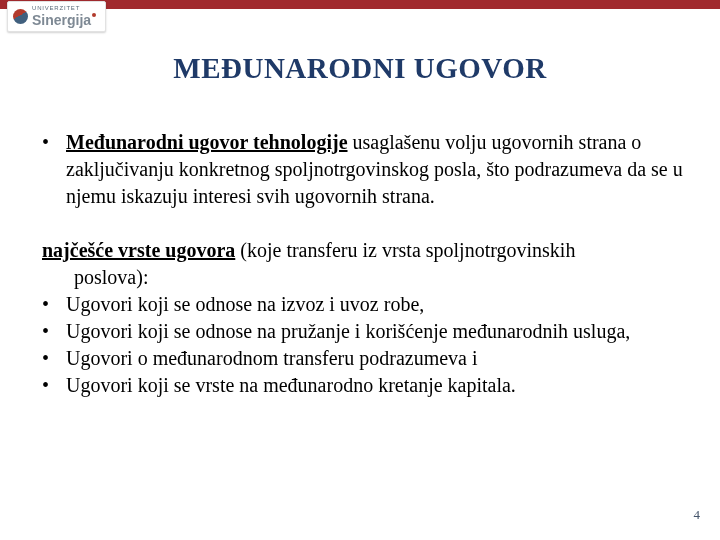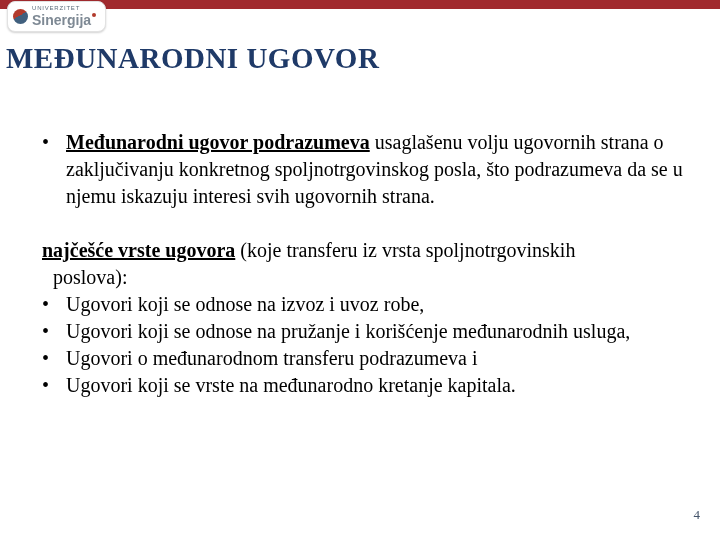--- a/index.html
+++ b/index.html
@@ -1,39 +1,39 @@
 <!DOCTYPE html>
 <html style="--accent-bar: #a12a2e; --title: #1f3a68; --body-text: #000000; --page-number: #44546a;"><head>
 <meta charset="utf-8">
 <style>
   *{box-sizing:border-box}
   html,body{margin:0;padding:0;background:#ffffff}
   .slide{position:relative;width:720px;height:540px;background:#ffffff;
          font-family:"Liberation Serif","DejaVu Serif",serif;overflow:hidden}
   .top-bar{position:absolute;top:0;left:0;right:0;height:9px;background:var(--accent-bar,#a12a2e)}
   .logo{position:absolute;top:1px;left:7px;display:flex;align-items:center;gap:4px;
-        background:#fff;border:1px solid #e2e2e2;border-radius:8px;padding:3px 9px 3px 5px;
+        background:#fff;border:1px solid #e2e2e2;border-radius:2px;padding:3px 9px 3px 5px;
         box-shadow:0 1px 2px rgba(0,0,0,.18)}
   .logo-circle{width:15px;height:15px;border-radius:50%;
         background:linear-gradient(150deg,#b23a2c 44%,#41607e 44%);flex:0 0 auto}
   .logo-col{display:flex;flex-direction:column;line-height:1.15}
   .logo-univ{font-family:"Liberation Sans",sans-serif;font-size:6px;letter-spacing:.8px;color:#5d6d7c}
   .logo-row{display:flex;align-items:flex-start}
   .logo-brand{font-family:"Liberation Sans",sans-serif;font-size:14px;font-weight:bold;color:#7e8994}
   .logo-mark{width:4px;height:4px;border-radius:50%;background:#b23a2c;margin:1px 0 0 1px}
-  .title{margin:6px;padding-top:37px;font-size:29px;line-height:1.1;
+  .title{margin:16px;padding-top:37px;text-align:center;font-size:29px;line-height:1.1;
          font-weight:bold;letter-spacing:.5px;color:var(--title,#1f3a68)}
   .body-area{position:absolute;top:129px;left:42px;right:24px;
          font-size:20px;line-height:27px;color:var(--body-text,#000000)}
   .block.bullet{display:flex}
   .marker{flex:0 0 24px}
   .text{flex:1 1 auto;min-width:0}
   .b{font-weight:bold}
   .u{text-decoration:underline}
-  .ind{margin-left:11px}
+  .ind{margin-left:32px}
   .page-number{position:absolute;right:20px;bottom:17px;font-size:13px;color:var(--page-number,#44546a)}
 </style>
 </head>
 <body>
 
 <div class="slide">
   <div class="top-bar"></div>
 
   <div class="logo">
     <span class="logo-circle"></span>
@@ -44,21 +44,21 @@
         <span class="logo-mark"></span>
       </span>
     </span>
   </div>
 
   <h1 class="title">MEĐUNARODNI UGOVOR</h1>
 
   <div class="body-area">
       <div class="block bullet">
         <span class="marker">•</span>
-        <span class="text"><span class="b u">Međunarodni ugovor podrazumeva</span><span class=""> usaglašenu volju ugovornih strana o zaključivanju konkretnog spoljnotrgovinskog posla, što podrazumeva da se u njemu iskazuju interesi svih ugovornih strana.</span></span>
+        <span class="text"><span class="b u">Međunarodni ugovor tehnologije</span><span class=""> usaglašenu volju ugovornih strana o zaključivanju konkretnog spoljnotrgovinskog posla, što podrazumeva da se u njemu iskazuju interesi svih ugovornih strana.</span></span>
       </div>
       <div class="block para"><span class="text"><br><span class="b u">najčešće vrste ugovora</span><span class=""> (koje transferu iz vrsta spoljnotrgovinskih</span><br><span class="ind">poslova):</span></span></div>
       <div class="block bullet">
         <span class="marker">•</span>
         <span class="text"><span class="">Ugovori koji se odnose na izvoz i uvoz robe,</span></span>
       </div>
       <div class="block bullet">
         <span class="marker">•</span>
         <span class="text"><span class="">Ugovori koji se odnose na pružanje i korišćenje međunarodnih usluga,</span></span>
       </div>

